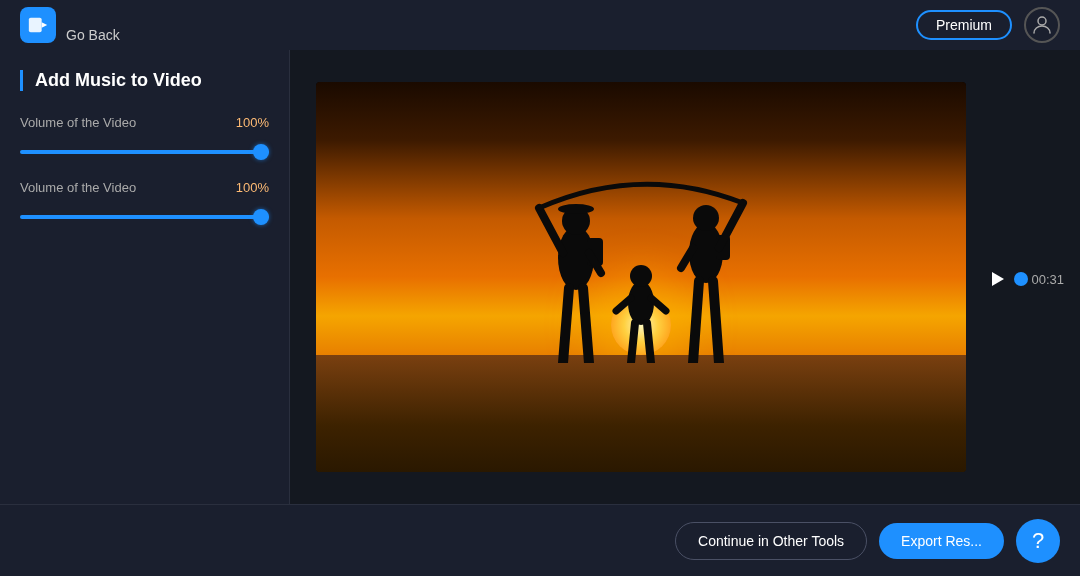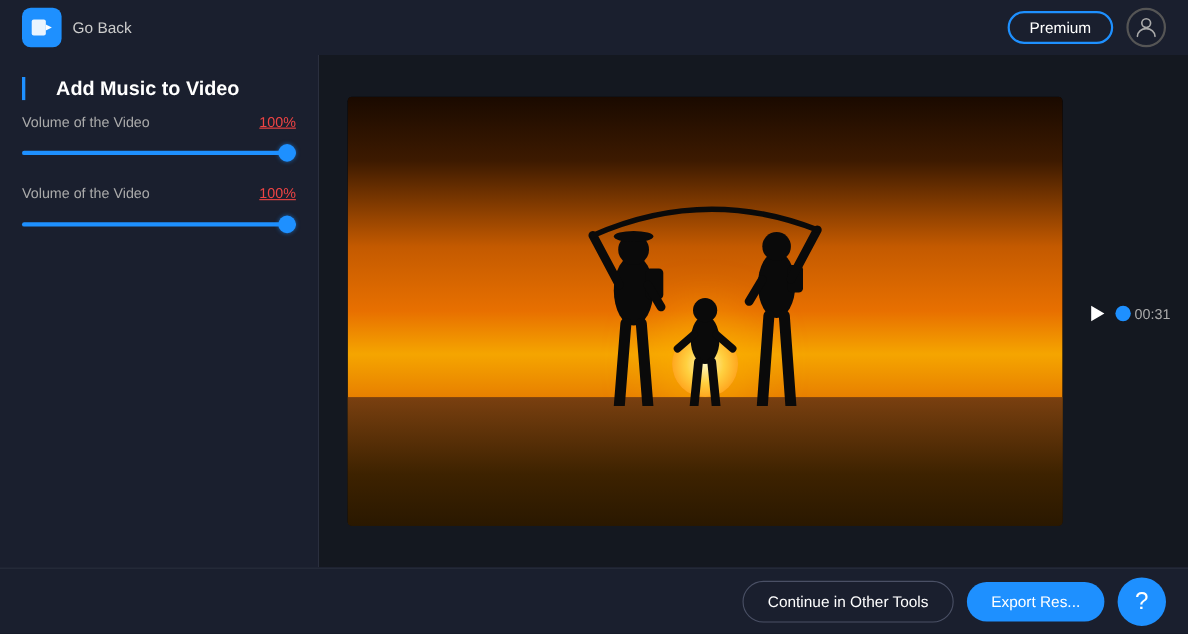--- a/index.html
+++ b/index.html
@@ -19,21 +19,21 @@
       display: flex;
       align-items: center;
       justify-content: space-between;
       padding: 8px 20px;
       background: #1a1f2e;
       height: 50px;
       flex-shrink: 0;
     }
     .header-left {
       display: flex;
-      align-items: center;
+      align-items: flex-end;
       gap: 10px;
     }
     .app-logo {
       width: 36px;
       height: 36px;
       border-radius: 8px;
       background: #1e90ff;
       display: flex;
       align-items: center;
       justify-content: center;
@@ -86,36 +86,35 @@
       width: 290px;
       background: #1a1f2e;
       padding: 20px 20px;
       flex-shrink: 0;
       border-right: 1px solid #2a2f3e;
     }
     .sidebar-title {
       font-size: 18px;
       font-weight: 600;
       color: #fff;
-      padding-left: 28px;
+      padding-left: 12px;
       border-left: 3px solid #1e90ff;
-      margin-bottom: 12px;
+      margin-bottom: 24px;
     }
     .control-label {
       font-size: 13px;
       color: #aaa;
       display: flex;
       justify-content: space-between;
       align-items: center;
       margin-bottom: 10px;
     }
     .control-value {
-      color: #ef4444;
+      color: #fdba74;
       font-size: 13px;
-      text-decoration: underline;
     }
 
     
     .slider-container {
       margin-bottom: 22px;
     }
     .custom-slider {
       -webkit-appearance: none;
       appearance: none;
       width: 100%;
@@ -291,21 +290,21 @@
       background: #1e90ff;
     }
     .time-display {
       font-size: 13px;
       color: #aaa;
       flex-shrink: 0;
     }
 
     
     .bottom-bar {
-      height: 60px;
+      height: 72px;
       background: #1a1f2e;
       border-top: 1px solid #2a2f3e;
       display: flex;
       align-items: center;
       justify-content: flex-end;
       padding: 0 20px;
       gap: 12px;
       flex-shrink: 0;
     }
     .continue-btn {

